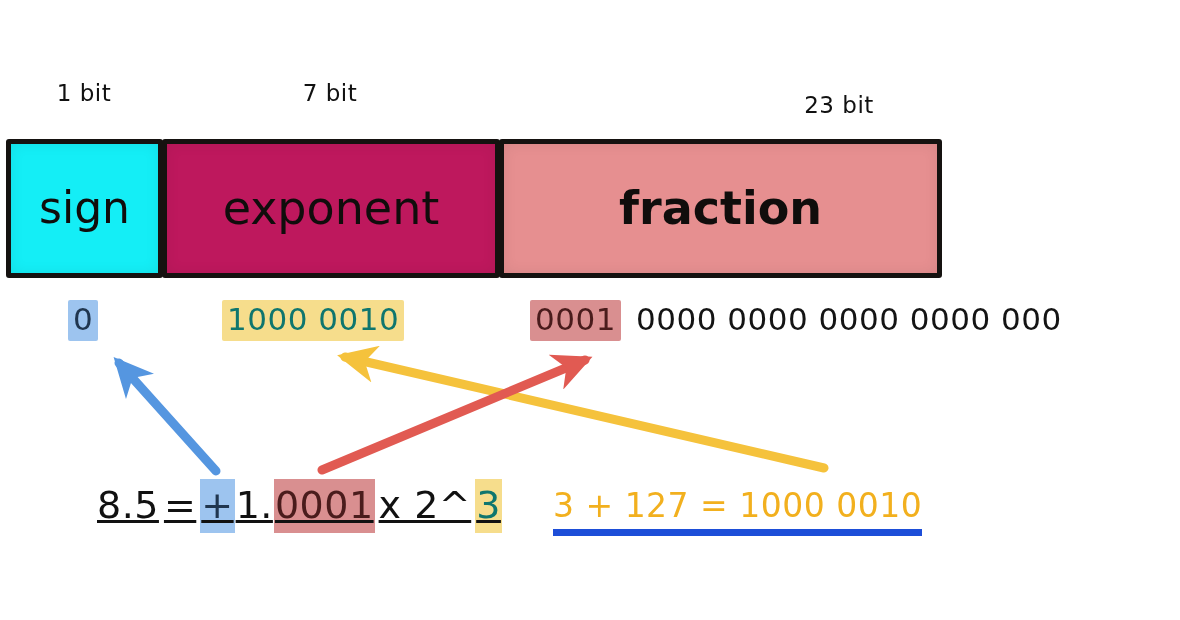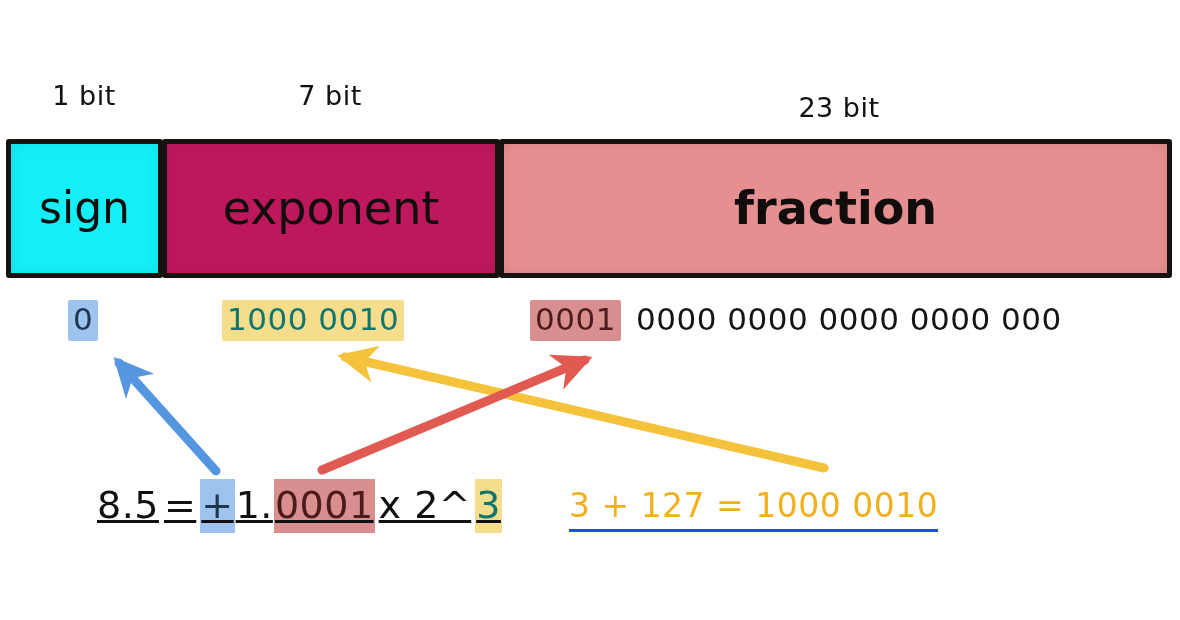--- a/index.html
+++ b/index.html
@@ -15,33 +15,33 @@
     width: 1180px;
     height: 620px;
     background: #ffffff;
     overflow: hidden;
   }
 
   
   .bit-label {
     position: absolute;
     font-family: "DejaVu Sans", sans-serif;
-    font-size: 27px;
+    font-size: 23px;
     color: #111111;
     text-align: center;
     letter-spacing: 0.5px;
     white-space: nowrap;
   }
 
   
   .fields-row {
     position: absolute;
     left: 6px;
     top: 139px;
-    width: 1166px;
+    width: 936px;
     height: 139px;
     display: flex;
     align-items: stretch;
     border-radius: 20px;
   }
   .field-box {
     position: relative;
     border: 5px solid #151210;
     border-radius: 3px;
     box-sizing: border-box;
@@ -124,22 +124,21 @@
   .note {
     position: absolute;
     left: 553px;
     top: 486px;
     font-family: "DejaVu Sans", sans-serif;
     font-size: 33px;
     color: #f2b01e;
     letter-spacing: 0.5px;
     white-space: nowrap;
     padding-bottom: 4px;
-    border-bottom: 3px solid #1d4ed8;
-    margin-left: 16px;
+    border-bottom: 7px solid #1d4ed8;
   }
 </style>
 </head>
 <body>
 
 <div id="canvas">
 
   <div class="bit-label" style="left:24px; top:80px; width:120px;">1 bit</div>
   <div class="bit-label" style="left:270px; top:80px; width:120px;">7 bit</div>
   <div class="bit-label" style="left:776px; top:80px; width:126px;margin-top:12px;">23 bit</div>

